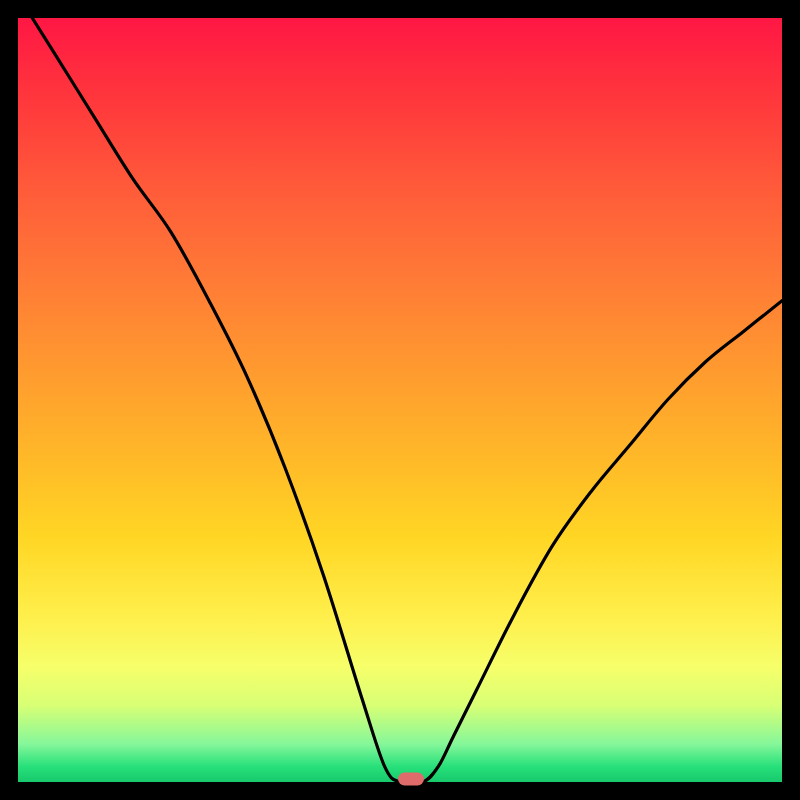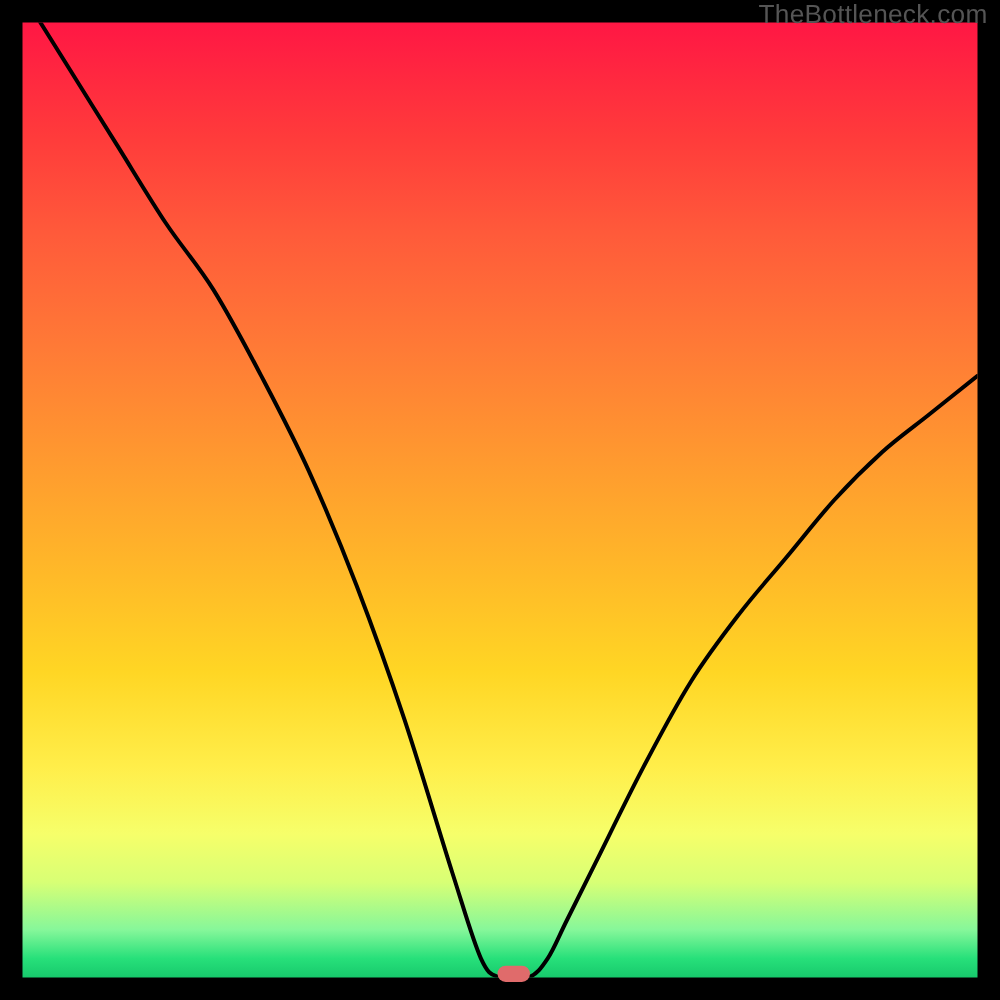--- a/index.html
+++ b/index.html
@@ -78,15 +78,14 @@
   <div class="plot">
 
     <svg class="curve" viewBox="0 0 764 764" preserveAspectRatio="none">
       <path fill="none" stroke="#000" stroke-width="3.2" stroke-linecap="round" stroke-linejoin="round" d="M 0.0 -22.9 C 6.4 -12.7 25.5 17.8 38.2 38.2 C 50.9 58.6 63.7 78.9 76.4 99.3 C 89.1 119.7 101.9 141.3 114.6 160.4 C 127.3 179.5 140.1 193.5 152.8 213.9 C 165.5 234.3 178.3 258.5 191.0 282.7 C 203.7 306.9 216.5 331.1 229.2 359.1 C 241.9 387.1 254.7 417.7 267.4 450.8 C 280.1 483.9 292.9 519.5 305.6 557.7 C 318.3 595.9 333.6 648.1 343.8 680.0 C 354.0 711.8 360.4 734.7 366.7 748.7 C 373.1 762.7 375.6 761.5 382.0 764.0 C 388.4 766.5 398.6 766.5 404.9 764.0 C 411.3 761.5 415.1 756.4 420.2 748.7 C 425.3 741.1 429.1 730.9 435.5 718.2 C 441.8 705.4 448.2 692.7 458.4 672.3 C 468.6 651.9 483.9 620.1 496.6 595.9 C 509.3 571.7 522.1 547.5 534.8 527.2 C 547.5 506.8 560.3 490.2 573.0 473.7 C 585.7 457.1 598.5 443.1 611.2 427.8 C 623.9 412.6 636.7 396.0 649.4 382.0 C 662.1 368.0 674.9 355.3 687.6 343.8 C 700.3 332.3 713.1 323.4 725.8 313.2 C 738.5 303.1 757.6 287.8 764.0 282.7"></path>
     </svg>
 
     <div class="marker" style="left: 393.46px; top: 760.944px;"></div>
 
   </div>
 
-  <div class="watermark">TheBottleneck.com</div>
 
 </div>
 
 </body></html>

